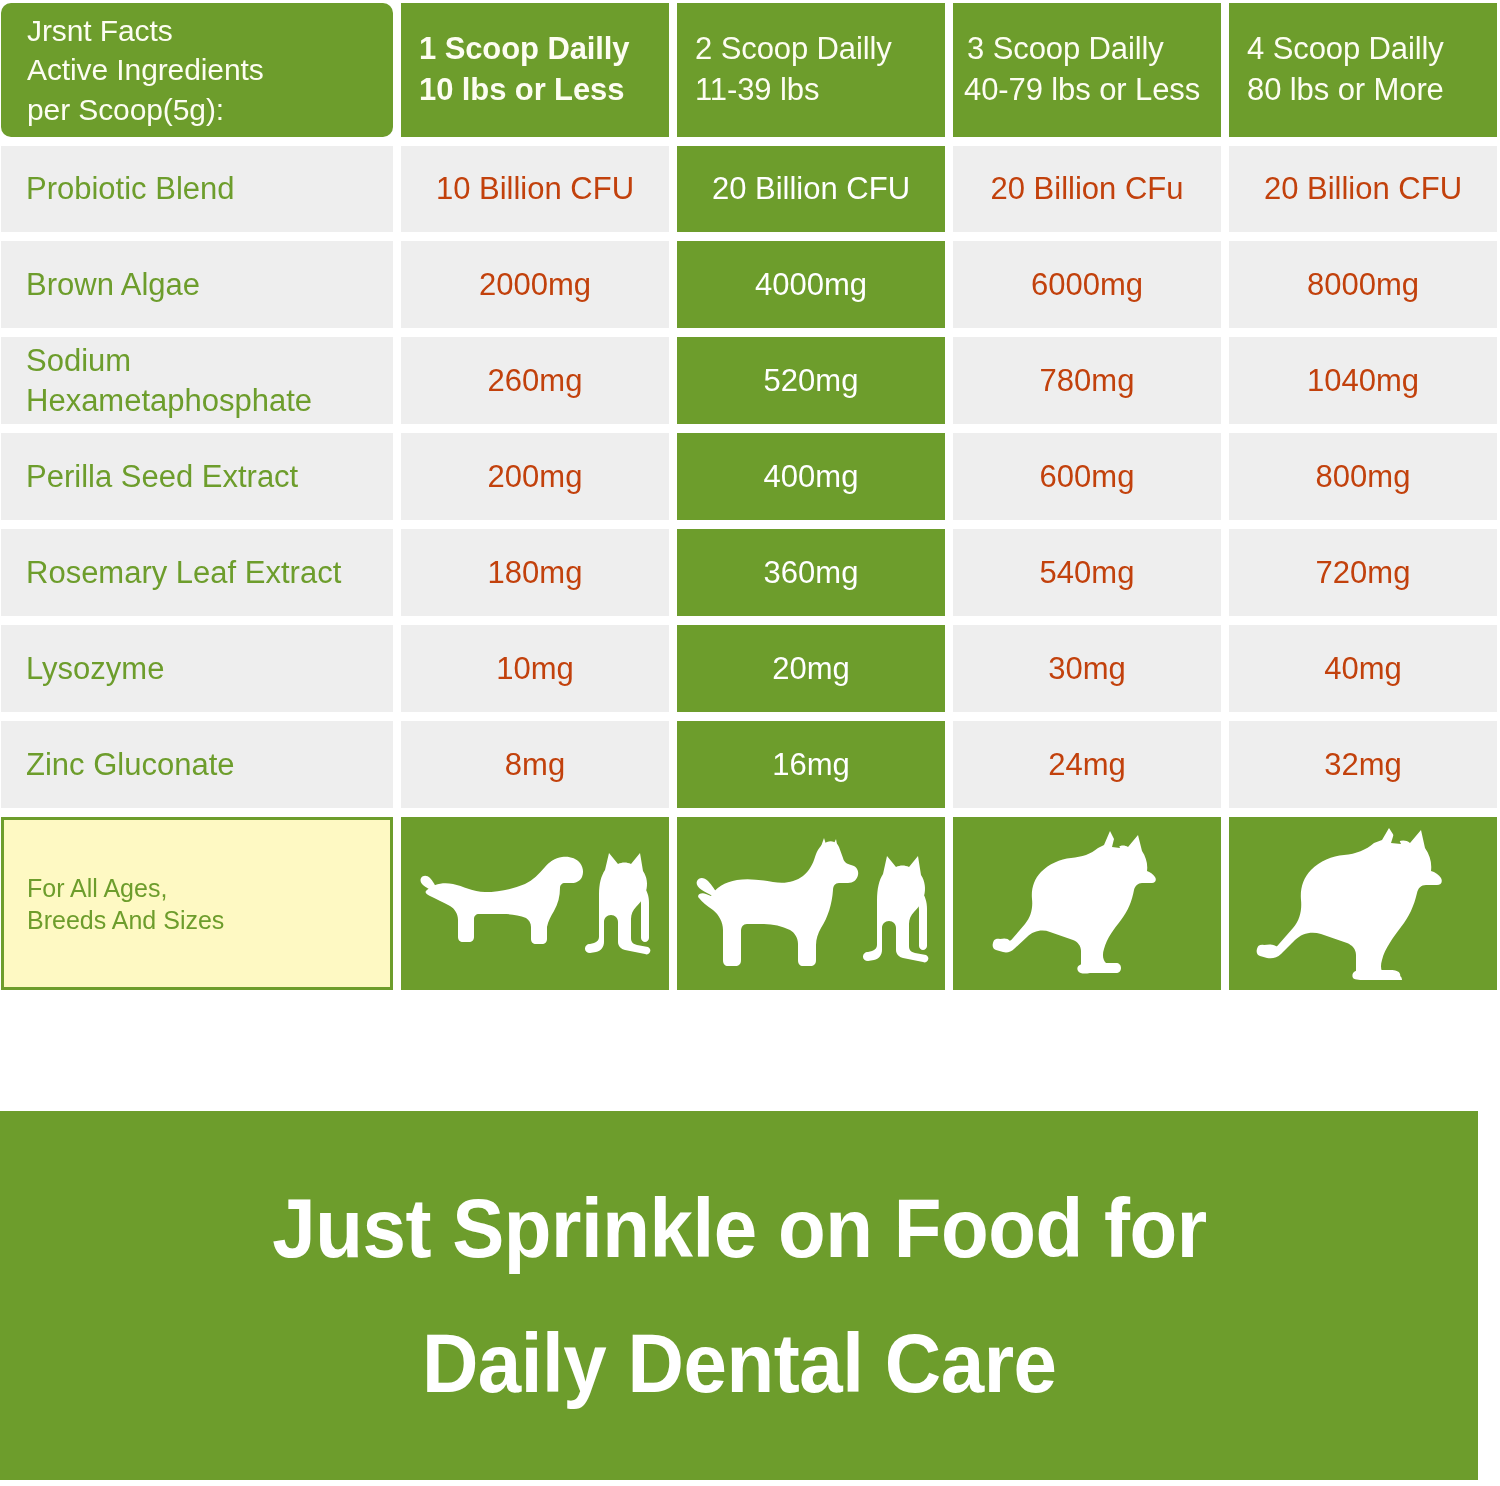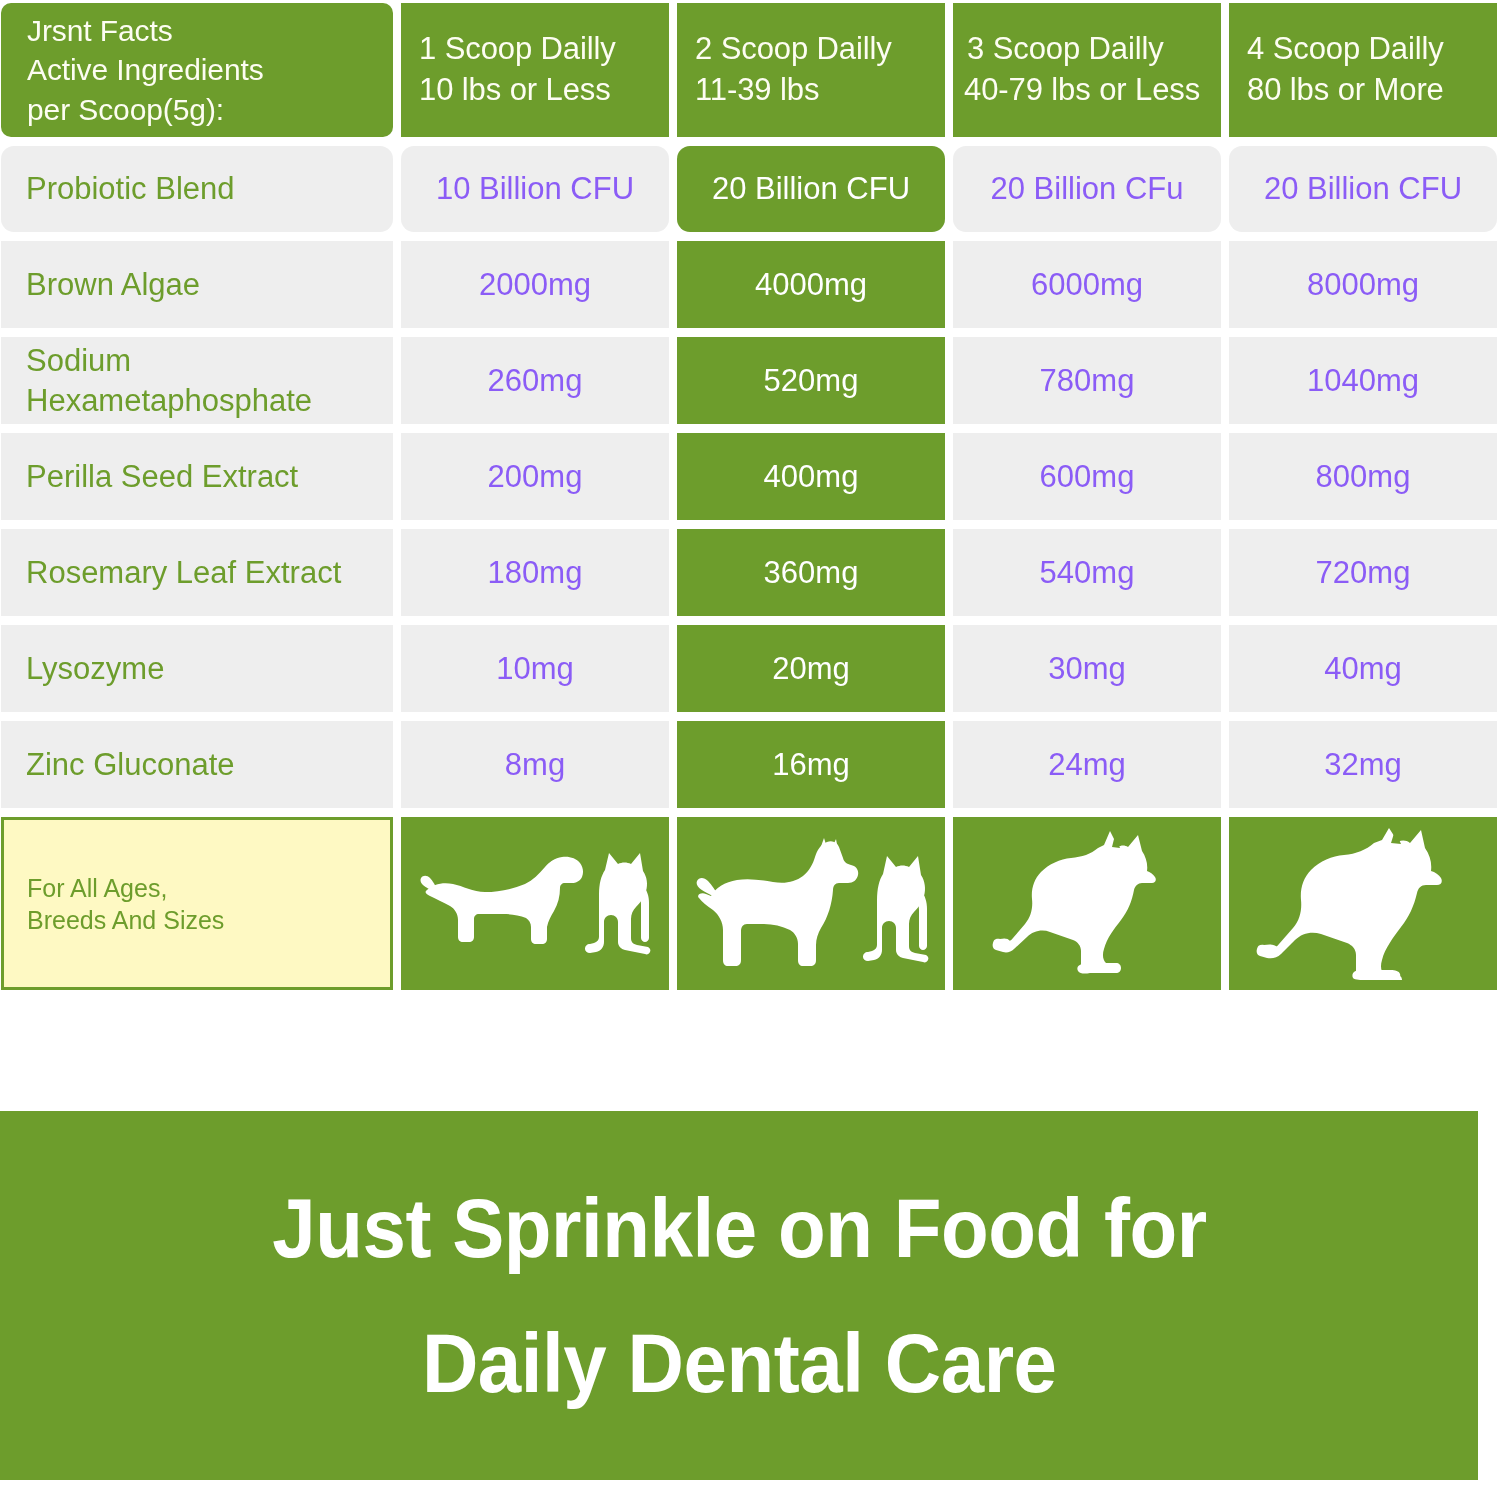--- a/index.html
+++ b/index.html
@@ -70,31 +70,31 @@
     color: #6d9d2c;
     font-size: 31px;
     line-height: 1.28;
     padding-left: 25px;
     padding-right: 10px;
   }
   .ing .l { display: block; }
 
   .val {
     background: #eeeeee;
-    color: #8b5cf6;
+    color: #c2410c;
     font-size: 31px;
     text-align: center;
     padding: 0 6px;
   }
   .val.hl {
     background: #6d9d2c;
     color: #ffffff;
   }
 
-  tr.r-probiotic td { height: 86px; border-radius: 13px; }
+  tr.r-probiotic td { height: 86px; }
   tr.r-algae td,
   tr.r-sodium td,
   tr.r-perilla td,
   tr.r-rosemary td,
   tr.r-greentea td,
   tr.r-lysozyme td,
   tr.r-zinc td { height: 87px; }
 
   
   .ages {
@@ -159,21 +159,21 @@
       <col class="c-dose">
       <col class="c-dose">
     </colgroup>
     <thead>
       <tr>
         <th class="hdr name" style="text-align:left;font-weight:400;">
           <span class="l">Jrsnt Facts</span>
           <span class="l">Active Ingredients</span>
           <span class="l">per Scoop(5g):</span>
         </th>
-        <th class="hdr dose" style="text-align:left;font-weight:400;">
+        <th class="hdr dose" style="text-align:left;font-weight:700;">
           <span class="l">1 Scoop Dailly</span>
           <span class="l">10 lbs or Less</span>
         </th>
         <th class="hdr dose" style="text-align:left;font-weight:400;">
           <span class="l">2 Scoop Dailly</span>
           <span class="l">11-39 lbs</span>
         </th>
         <th class="hdr dose" style="text-align:left;font-weight:400;padding-left:14px;margin-left:46px;">
           <span class="l">3 Scoop Dailly</span>
           <span class="l" style="margin-left:-3px;">40-79 lbs or Less</span>

